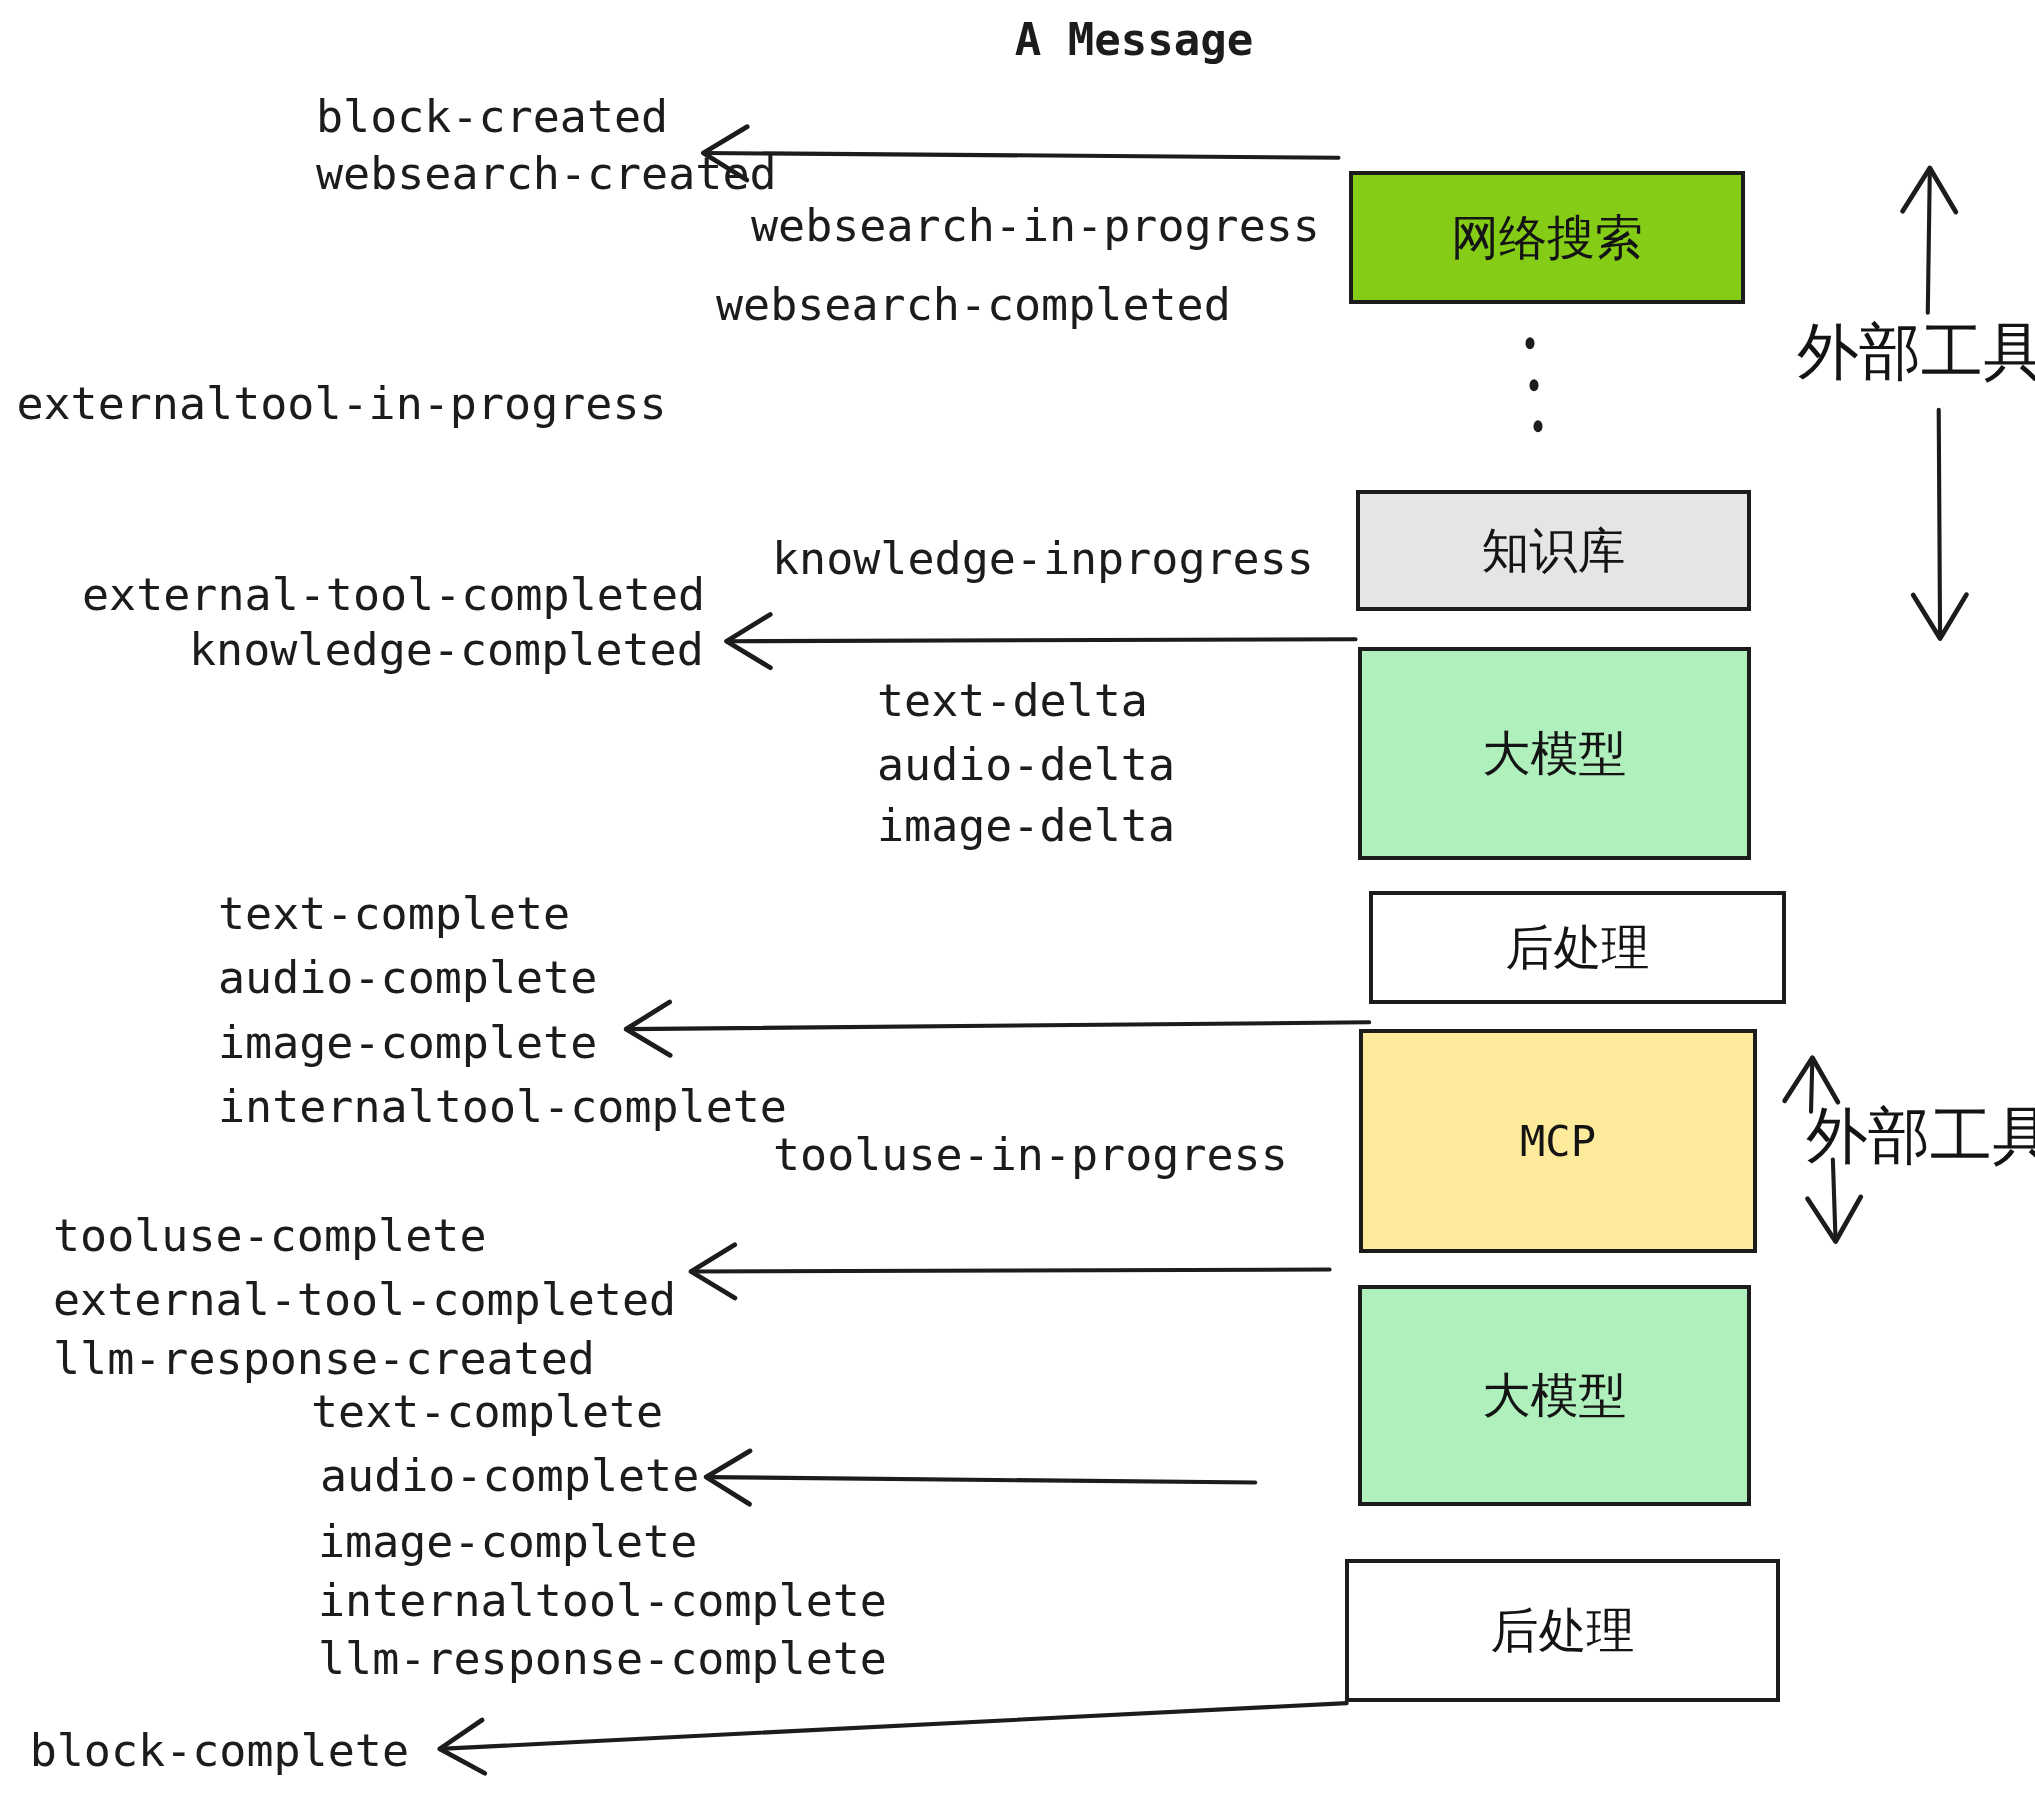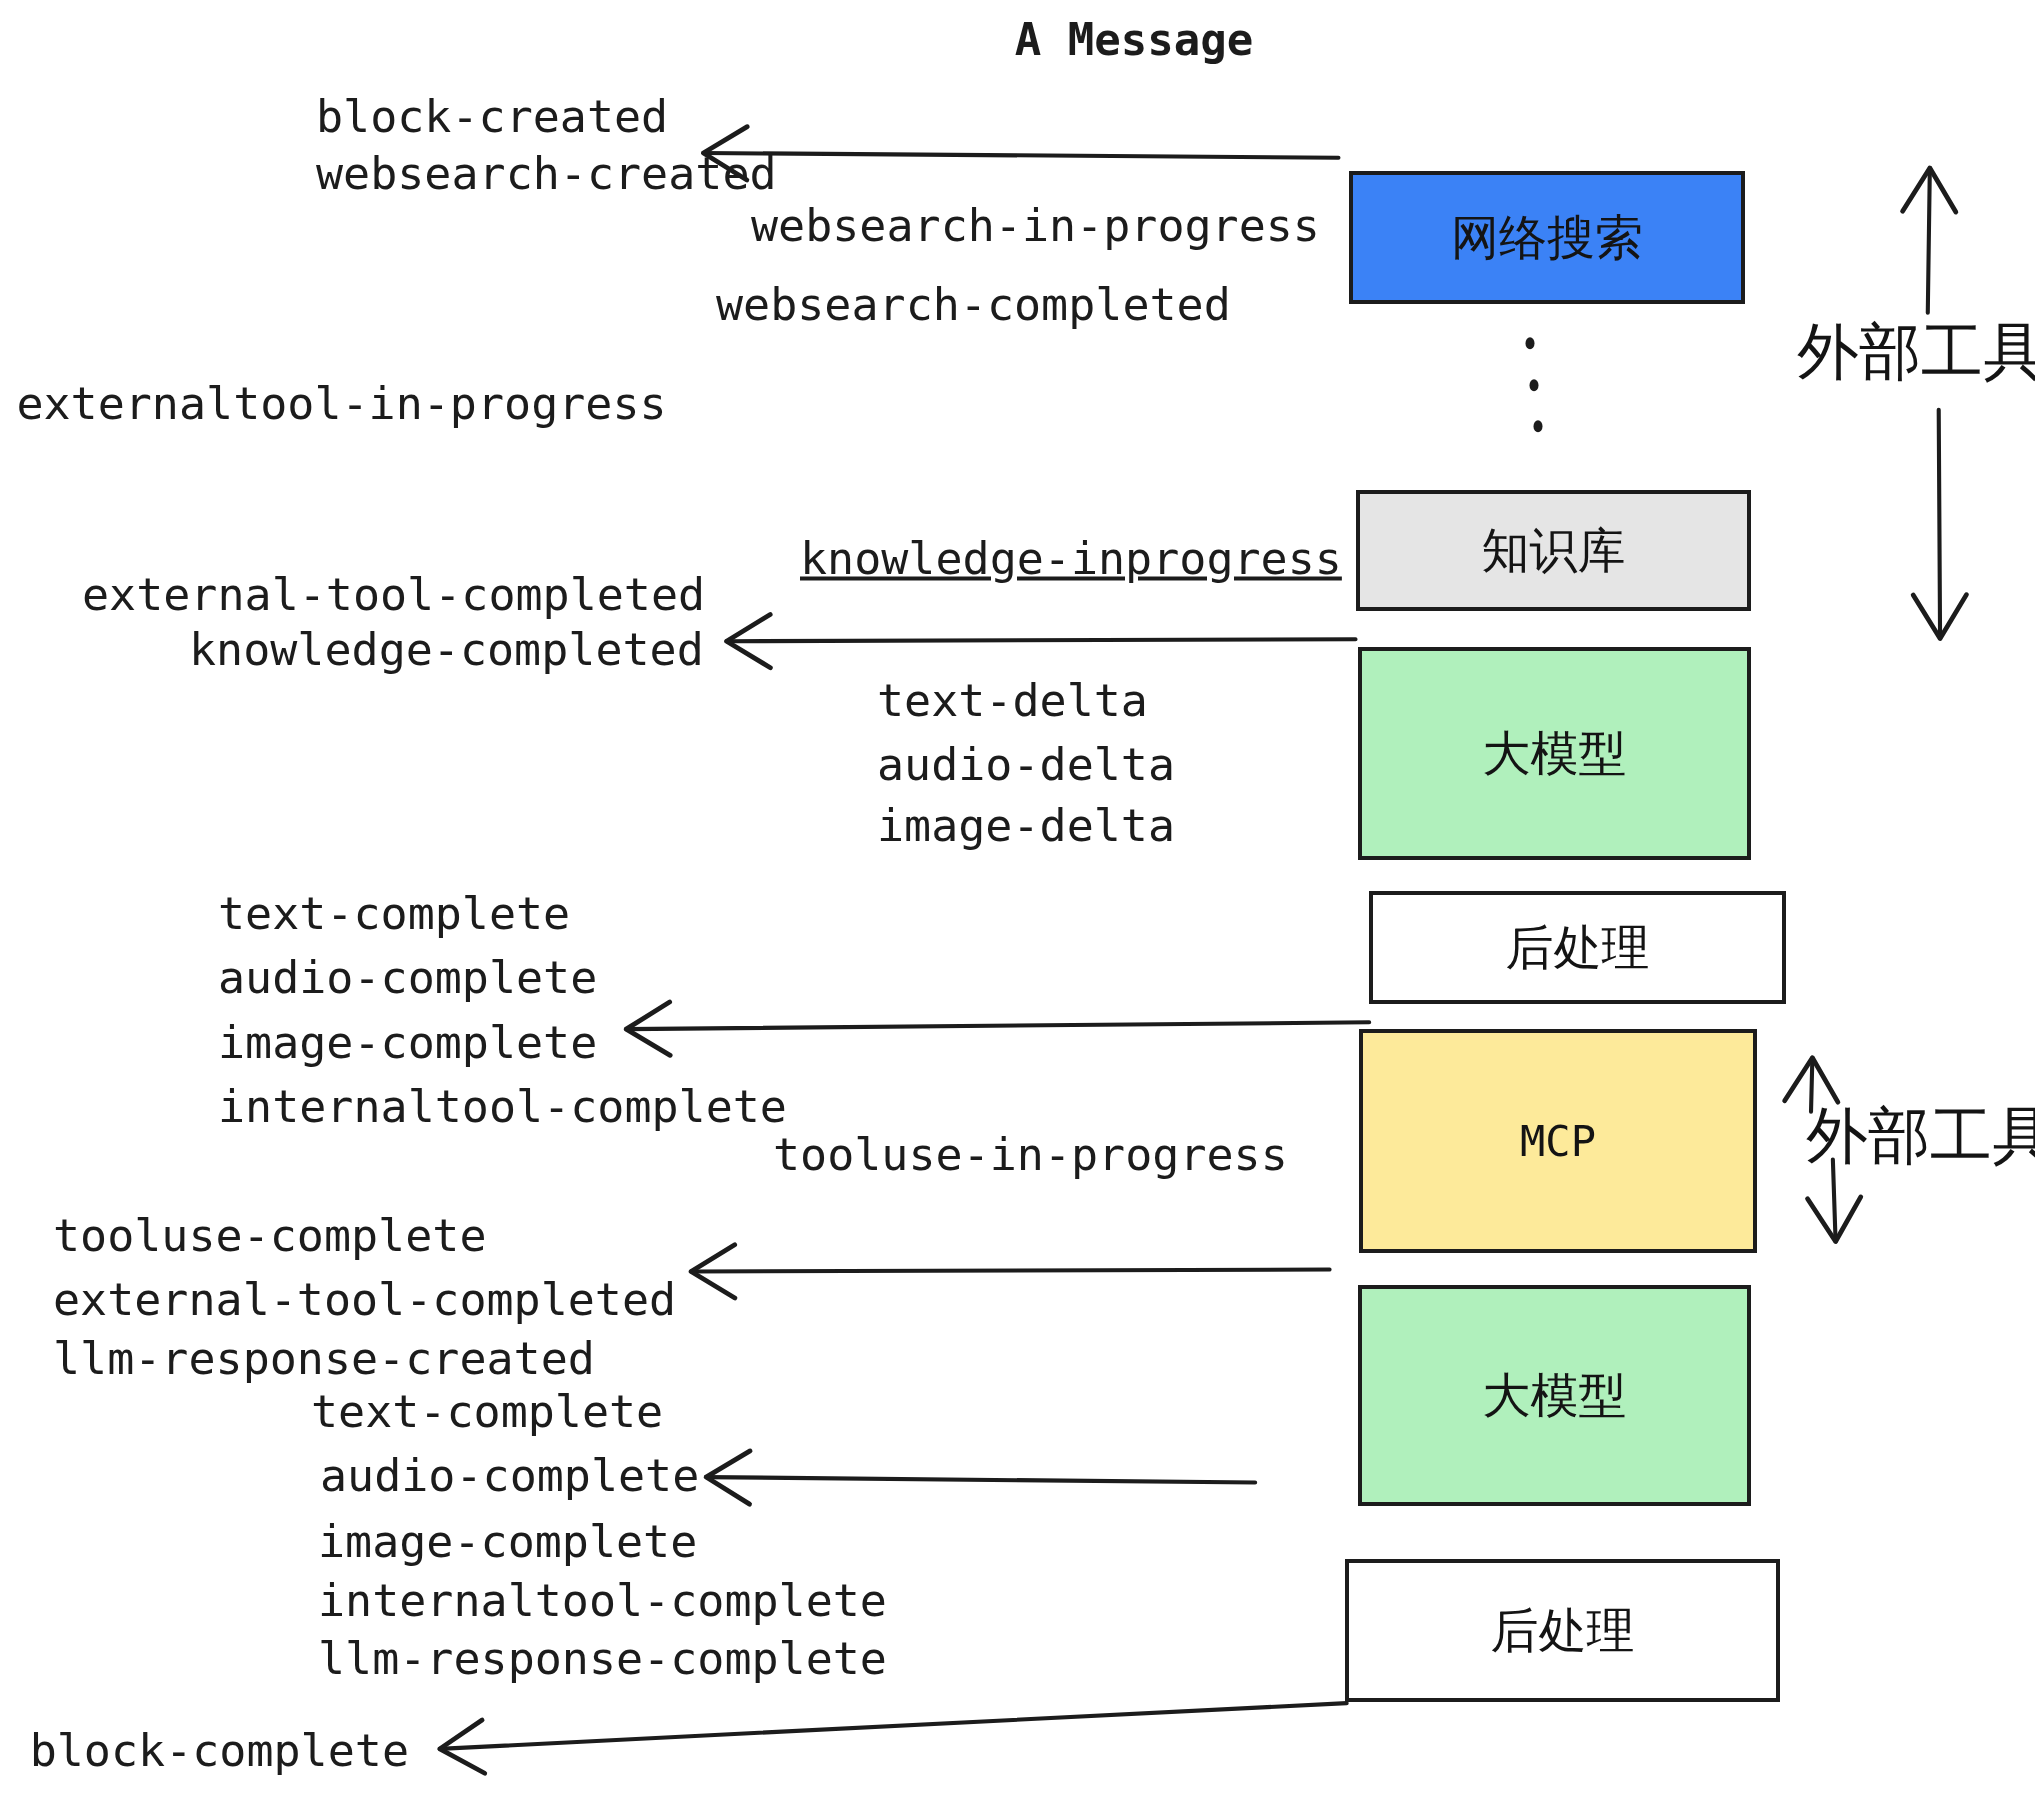--- a/index.html
+++ b/index.html
@@ -61,21 +61,21 @@
         <line x1="1838" y1="2171" x2="1034" y2="2163" stroke="#1c1c1c" stroke-width="6" stroke-linecap="round" marker-end="url(#arrowhead)"></line>
         <line x1="1972" y1="2494" x2="644" y2="2561" stroke="#1c1c1c" stroke-width="6" stroke-linecap="round" marker-end="url(#arrowhead)"></line>
         <line x1="2823" y1="458" x2="2826" y2="246" stroke="#1c1c1c" stroke-width="6" stroke-linecap="round" marker-end="url(#arrowhead)"></line>
         <line x1="2839" y1="600" x2="2841" y2="935" stroke="#1c1c1c" stroke-width="6" stroke-linecap="round" marker-end="url(#arrowhead)"></line>
         <line x1="2652" y1="1628" x2="2654" y2="1549" stroke="#1c1c1c" stroke-width="6" stroke-linecap="round" marker-end="url(#arrowhead)"></line>
         <line x1="2684" y1="1698" x2="2688" y2="1818" stroke="#1c1c1c" stroke-width="6" stroke-linecap="round" marker-end="url(#arrowhead)"></line>
       </g>
   </svg>
 
   <div id="nodes">
-      <div class="box" style="left: 1349px; top: 171px; width: 396px; height: 133px; background: #3b82f6;">
+      <div class="box" style="left: 1349px; top: 171px; width: 396px; height: 133px; background: #84cc16;">
         <span class="box-label">网络搜索</span>
       </div>
       <div class="box" style="left: 1356px; top: 490px; width: 395px; height: 121px; background: #e5e5e5;">
         <span class="box-label">知识库</span>
       </div>
       <div class="box" style="left: 1358px; top: 647px; width: 393px; height: 213px; background: rgb(176, 240, 188);">
         <span class="box-label">大模型</span>
       </div>
       <div class="box" style="left: 1369px; top: 891px; width: 417px; height: 113px; background: rgb(255, 255, 255);">
         <span class="box-label">后处理</span>
@@ -89,21 +89,21 @@
       <div class="box" style="left: 1345px; top: 1559px; width: 435px; height: 143px; background: rgb(255, 255, 255);">
         <span class="box-label">后处理</span>
       </div>
     </div>
   <div id="labels">
       <div class="event" style="left: 316px; top: 116px;">block-created</div>
       <div class="event" style="left: 316px; top: 173px;">websearch-created</div>
       <div class="event" style="left: 751px; top: 225px;">websearch-in-progress</div>
       <div class="event" style="left: 716px; top: 304px;">websearch-completed</div>
       <div class="event" style="left: 16.4px; top: 403px;">externaltool-in-progress</div>
-      <div class="event" style="left: 800px; top: 558px; text-decoration: underline;">knowledge-inprogress</div>
+      <div class="event" style="left: 772px; top: 558px;">knowledge-inprogress</div>
       <div class="event" style="left: 82px; top: 594px;">external-tool-completed</div>
       <div class="event" style="left: 189px; top: 649px;">knowledge-completed</div>
       <div class="event" style="left: 877px; top: 700px;">text-delta</div>
       <div class="event" style="left: 877px; top: 764px;">audio-delta</div>
       <div class="event" style="left: 877px; top: 825px;">image-delta</div>
       <div class="event" style="left: 218px; top: 913px;">text-complete</div>
       <div class="event" style="left: 218px; top: 977px;">audio-complete</div>
       <div class="event" style="left: 218px; top: 1042px;">image-complete</div>
       <div class="event" style="left: 218px; top: 1106px;">internaltool-complete</div>
       <div class="event" style="left: 773px; top: 1154px;">tooluse-in-progress</div>

